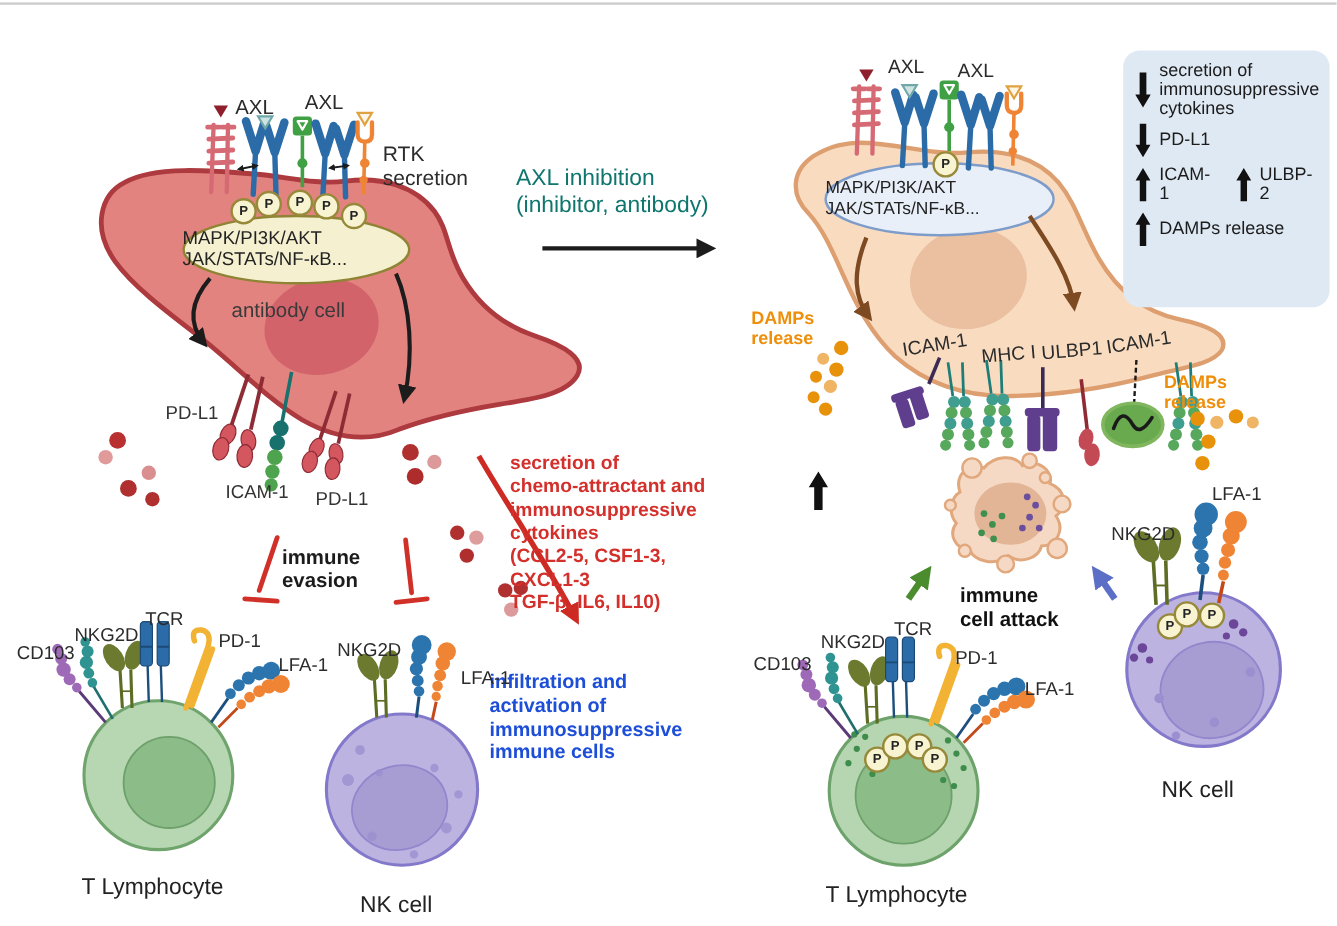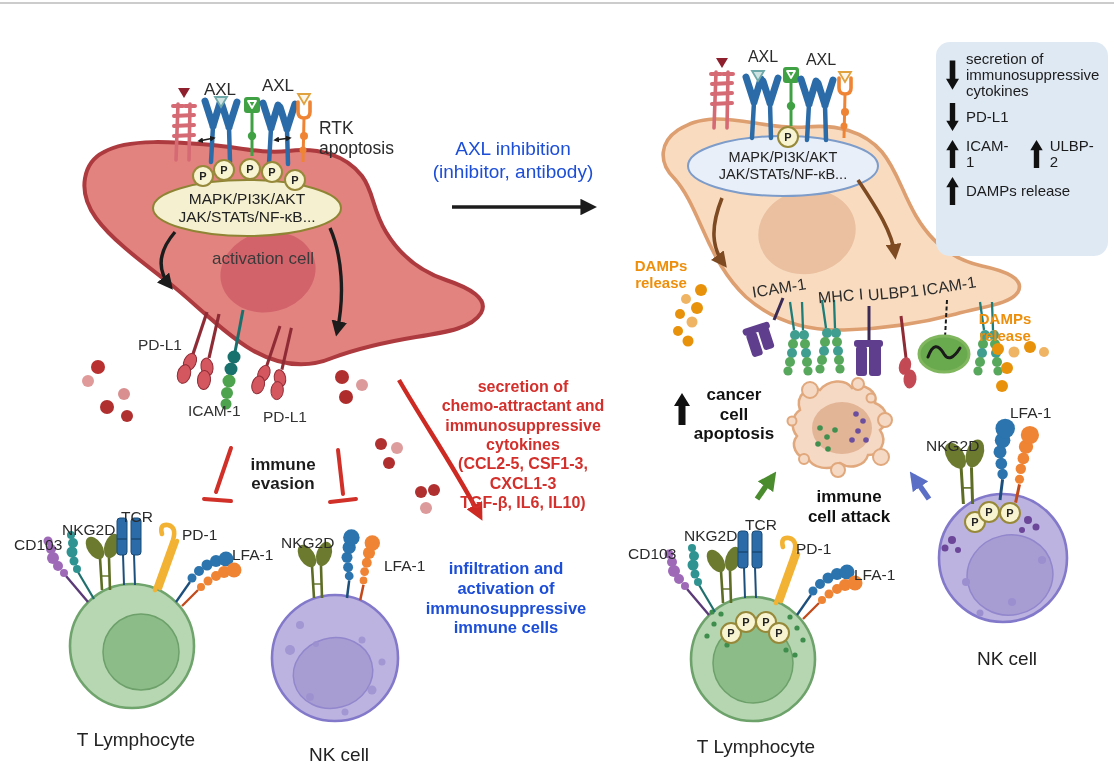--- a/index.html
+++ b/index.html
@@ -1,20 +1,20 @@
 <!DOCTYPE html>
 <html><head>
 <meta charset="utf-8">
 <style>
   html,body{margin:0;padding:0;background:#fff;}
   #canvas{position:relative;width:1114px;height:772px;background:#ffffff;overflow:hidden;
           font-family:"Liberation Sans",sans-serif;}
   #scene{position:absolute;left:0;top:0;}
   .lbl{position:absolute;color:#2b2b2b;white-space:pre-line;line-height:1.16;}
-  .c{text-align:center;}
+  .c{text-align:left;}
   .b{font-weight:bold;}
   .red{color:#d3302c;}
   .orange{color:#ee8f0c;}
   .pc{position:absolute;width:22px;height:22px;border-radius:50%;background:#f8f3d0;
       border:2px solid #97893a;box-sizing:border-box;display:flex;align-items:center;
       justify-content:center;font-size:11px;font-weight:bold;color:#222;}
   #infobox{position:absolute;left:936px;top:42px;width:172px;height:214px;background:#dfe9f4;
       border-radius:14px;box-sizing:border-box;padding:9px 6px 6px 10px;}
   .ibrow{display:flex;align-items:center;gap:7px;margin-bottom:7px;}
   .ibrow svg{flex:0 0 auto;}
@@ -391,24 +391,24 @@
           <circle cx="980" cy="613" r="3.5" fill="#9c8fd0"></circle>
     </g>
     <use href="#nkg2d" transform="translate(968,504) scale(1.15)"></use>
     <use href="#lfa1v" transform="translate(1000,500) scale(1.3)"></use>
   </g>
 </svg>
 
 <div class="lbl c" style="left:196px;top:80px;width:48px;font-size:17px;font-weight:500;">AXL</div>
 <div class="lbl c" style="left:254px;top:76px;width:48px;font-size:17px;font-weight:500;">AXL</div>
 <div class="lbl" style="left:319px;top:118px;width:92px;font-size:17.5px;font-weight:500;">RTK
-apoptosis</div>
+secretion</div>
 <div class="lbl c" style="left:152px;top:190px;width:190px;font-size:15.5px;color:#222;">MAPK/PI3K/AKT
 JAK/STATs/NF-κB...</div>
-<div class="lbl c" style="left:193px;top:249px;width:140px;font-size:17px;color:#3a3a3a;">activation cell</div>
+<div class="lbl c" style="left:193px;top:249px;width:140px;font-size:17px;color:#3a3a3a;">antibody cell</div>
 <div class="lbl" style="left:138px;top:336px;width:52px;font-size:15.5px;color:#333;">PD-L1</div>
 <div class="lbl" style="left:188px;top:402px;width:60px;font-size:15.5px;color:#333;">ICAM-1</div>
 <div class="lbl" style="left:263px;top:408px;width:52px;font-size:15.5px;color:#333;">PD-L1</div>
 <div class="lbl c b" style="left:235px;top:455px;width:96px;font-size:17px;color:#1c1c1c;line-height:1.12;">immune
 evasion</div>
 <div class="lbl c b red" style="left:425px;top:377px;width:196px;font-size:16px;line-height:1.21;">secretion of
 chemo-attractant and
 immunosuppressive
 cytokines
 (CCL2-5, CSF1-3,
@@ -421,38 +421,35 @@
 <div class="lbl" style="left:14px;top:536px;width:52px;font-size:15.5px;">CD103</div>
 <div class="lbl" style="left:62px;top:521px;width:58px;font-size:15.5px;">NKG2D</div>
 <div class="lbl" style="left:121px;top:508px;width:40px;font-size:15.5px;">TCR</div>
 <div class="lbl" style="left:182px;top:526px;width:44px;font-size:15.5px;">PD-1</div>
 <div class="lbl" style="left:232px;top:546px;width:48px;font-size:15.5px;">LFA-1</div>
 <div class="lbl c" style="left:68px;top:729px;width:136px;font-size:19px;color:#222;">T Lymphocyte</div>
 <div class="lbl" style="left:281px;top:534px;width:60px;font-size:15.5px;">NKG2D</div>
 <div class="lbl" style="left:384px;top:557px;width:48px;font-size:15.5px;">LFA-1</div>
 <div class="lbl c" style="left:300px;top:744px;width:78px;font-size:19px;color:#222;">NK cell</div>
 
-<div class="lbl c" style="left:430px;top:137px;width:166px;font-size:19px;color:#1d4ed8;line-height:1.22;">AXL inhibition
+<div class="lbl c" style="left:430px;top:137px;width:166px;font-size:19px;color:#0f766e;line-height:1.22;">AXL inhibition
 (inhibitor, antibody)</div>
 
 <div class="lbl c" style="left:740px;top:48px;width:46px;font-size:16px;font-weight:500;">AXL</div>
 <div class="lbl c" style="left:798px;top:51px;width:46px;font-size:16px;font-weight:500;">AXL</div>
 <div class="lbl c" style="left:688px;top:149px;width:190px;font-size:14.5px;color:#222;">MAPK/PI3K/AKT
 JAK/STATs/NF-κB...</div>
 <div class="lbl c b orange" style="left:626px;top:258px;width:70px;font-size:15px;line-height:1.1;">DAMPs
 release</div>
 <div class="lbl" style="left:752px;top:279px;width:60px;font-size:16px;transform:rotate(-9deg);">ICAM-1</div>
 <div class="lbl" style="left:818px;top:287px;width:54px;font-size:16px;transform:rotate(-5deg);">MHC I</div>
 <div class="lbl" style="left:868px;top:284px;width:58px;font-size:16px;transform:rotate(-5deg);">ULBP1</div>
 <div class="lbl" style="left:922px;top:277px;width:60px;font-size:16px;transform:rotate(-9deg);">ICAM-1</div>
 <div class="lbl c b orange" style="left:970px;top:311px;width:70px;font-size:15px;line-height:1.1;">DAMPs
 release</div>
-<div class="lbl c b" style="left:693px;top:385px;width:82px;font-size:17px;color:#111;line-height:1.15;">cancer
-cell
-apoptosis</div>
 <div class="lbl c b" style="left:800px;top:487px;width:98px;font-size:17px;color:#111;line-height:1.15;">immune
 cell attack</div>
 <div class="lbl" style="left:628px;top:545px;width:52px;font-size:15.5px;">CD103</div>
 <div class="lbl" style="left:684px;top:527px;width:58px;font-size:15.5px;">NKG2D</div>
 <div class="lbl" style="left:745px;top:516px;width:40px;font-size:15.5px;">TCR</div>
 <div class="lbl" style="left:796px;top:540px;width:44px;font-size:15.5px;">PD-1</div>
 <div class="lbl" style="left:854px;top:566px;width:48px;font-size:15.5px;">LFA-1</div>
 <div class="lbl c" style="left:688px;top:736px;width:136px;font-size:19px;color:#222;">T Lymphocyte</div>
 <div class="lbl" style="left:926px;top:437px;width:60px;font-size:15.5px;">NKG2D</div>
 <div class="lbl" style="left:1010px;top:404px;width:48px;font-size:15.5px;">LFA-1</div>

